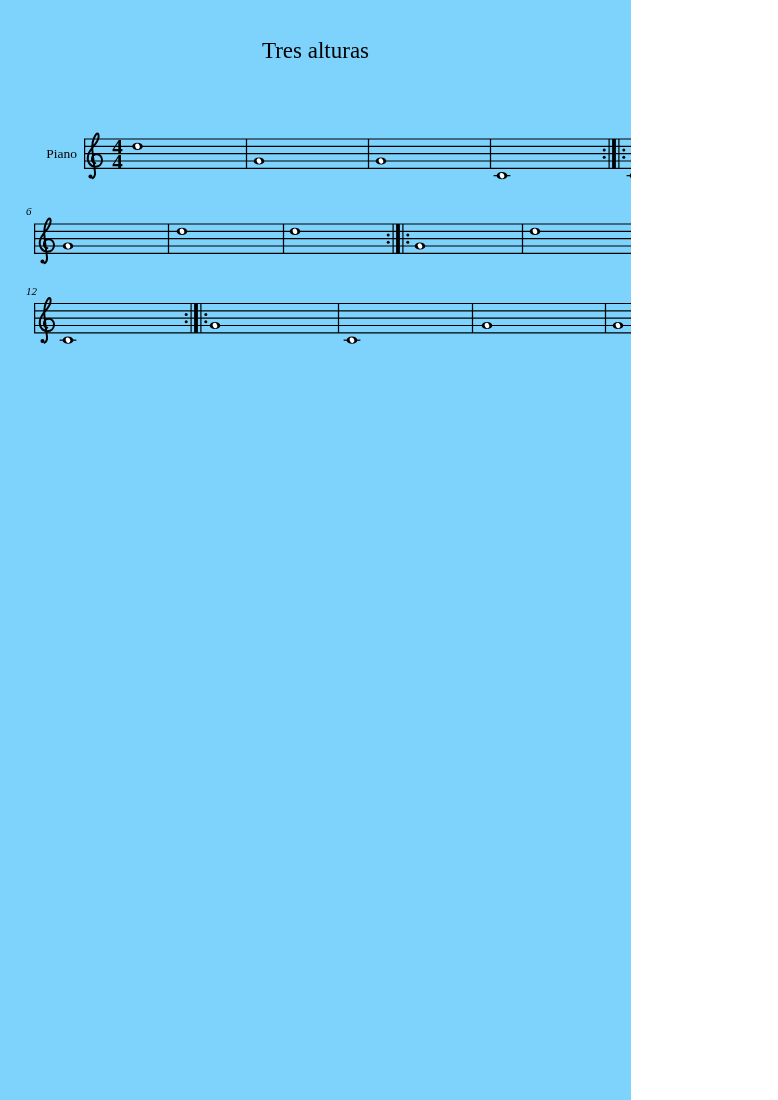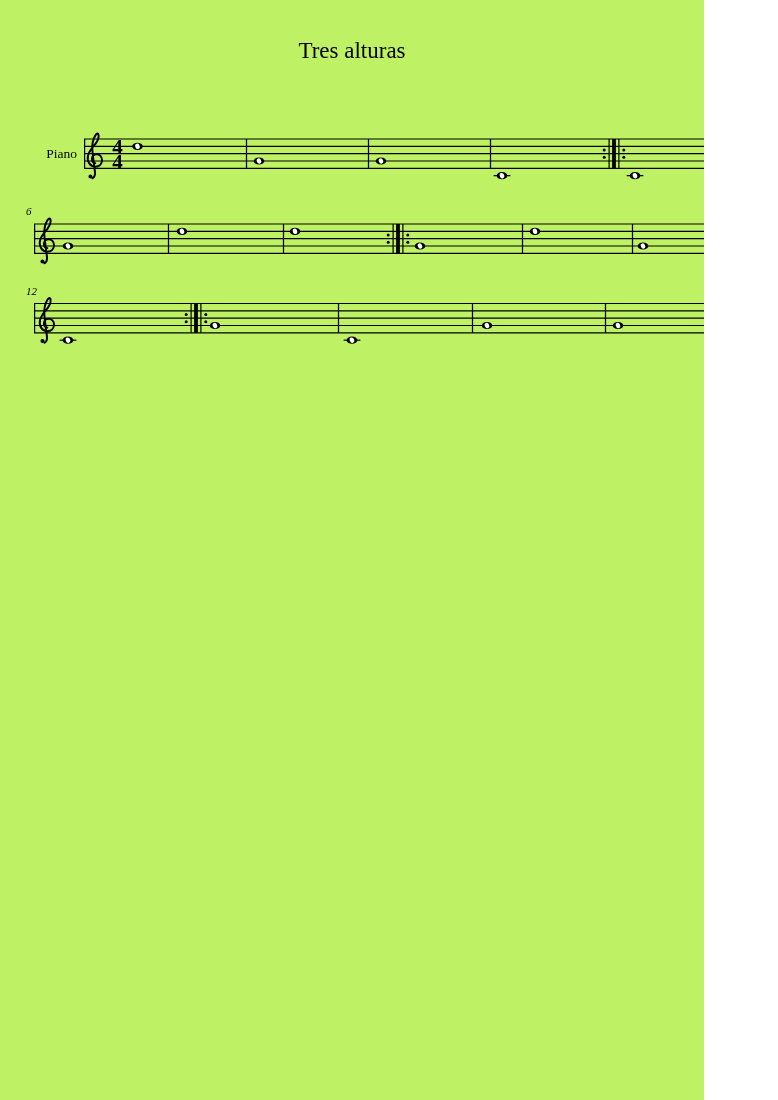--- a/index.html
+++ b/index.html
@@ -1,16 +1,16 @@
 <!DOCTYPE html>
 <html><head>
 <meta charset="utf-8">
 <style>
   html,body{margin:0;padding:0;background:#fff;}
-  .page{position:relative;width:704px;height:1100px;background:#bef264;overflow:hidden;
+  .page{position:relative;width:631px;height:1100px;background:#7dd3fc;overflow:hidden;
         font-family:"Liberation Serif",serif;color:#000;}
   .title{position:absolute;top:38px;left:0;right:0;text-align:center;
          font-family:"Liberation Serif",serif;font-size:23px;font-weight:400;color:#000;}
   svg{position:absolute;left:0;top:0;}
 </style>
 </head>
 <body>
 
 <div class="page">
   <div class="title">Tres alturas</div>

